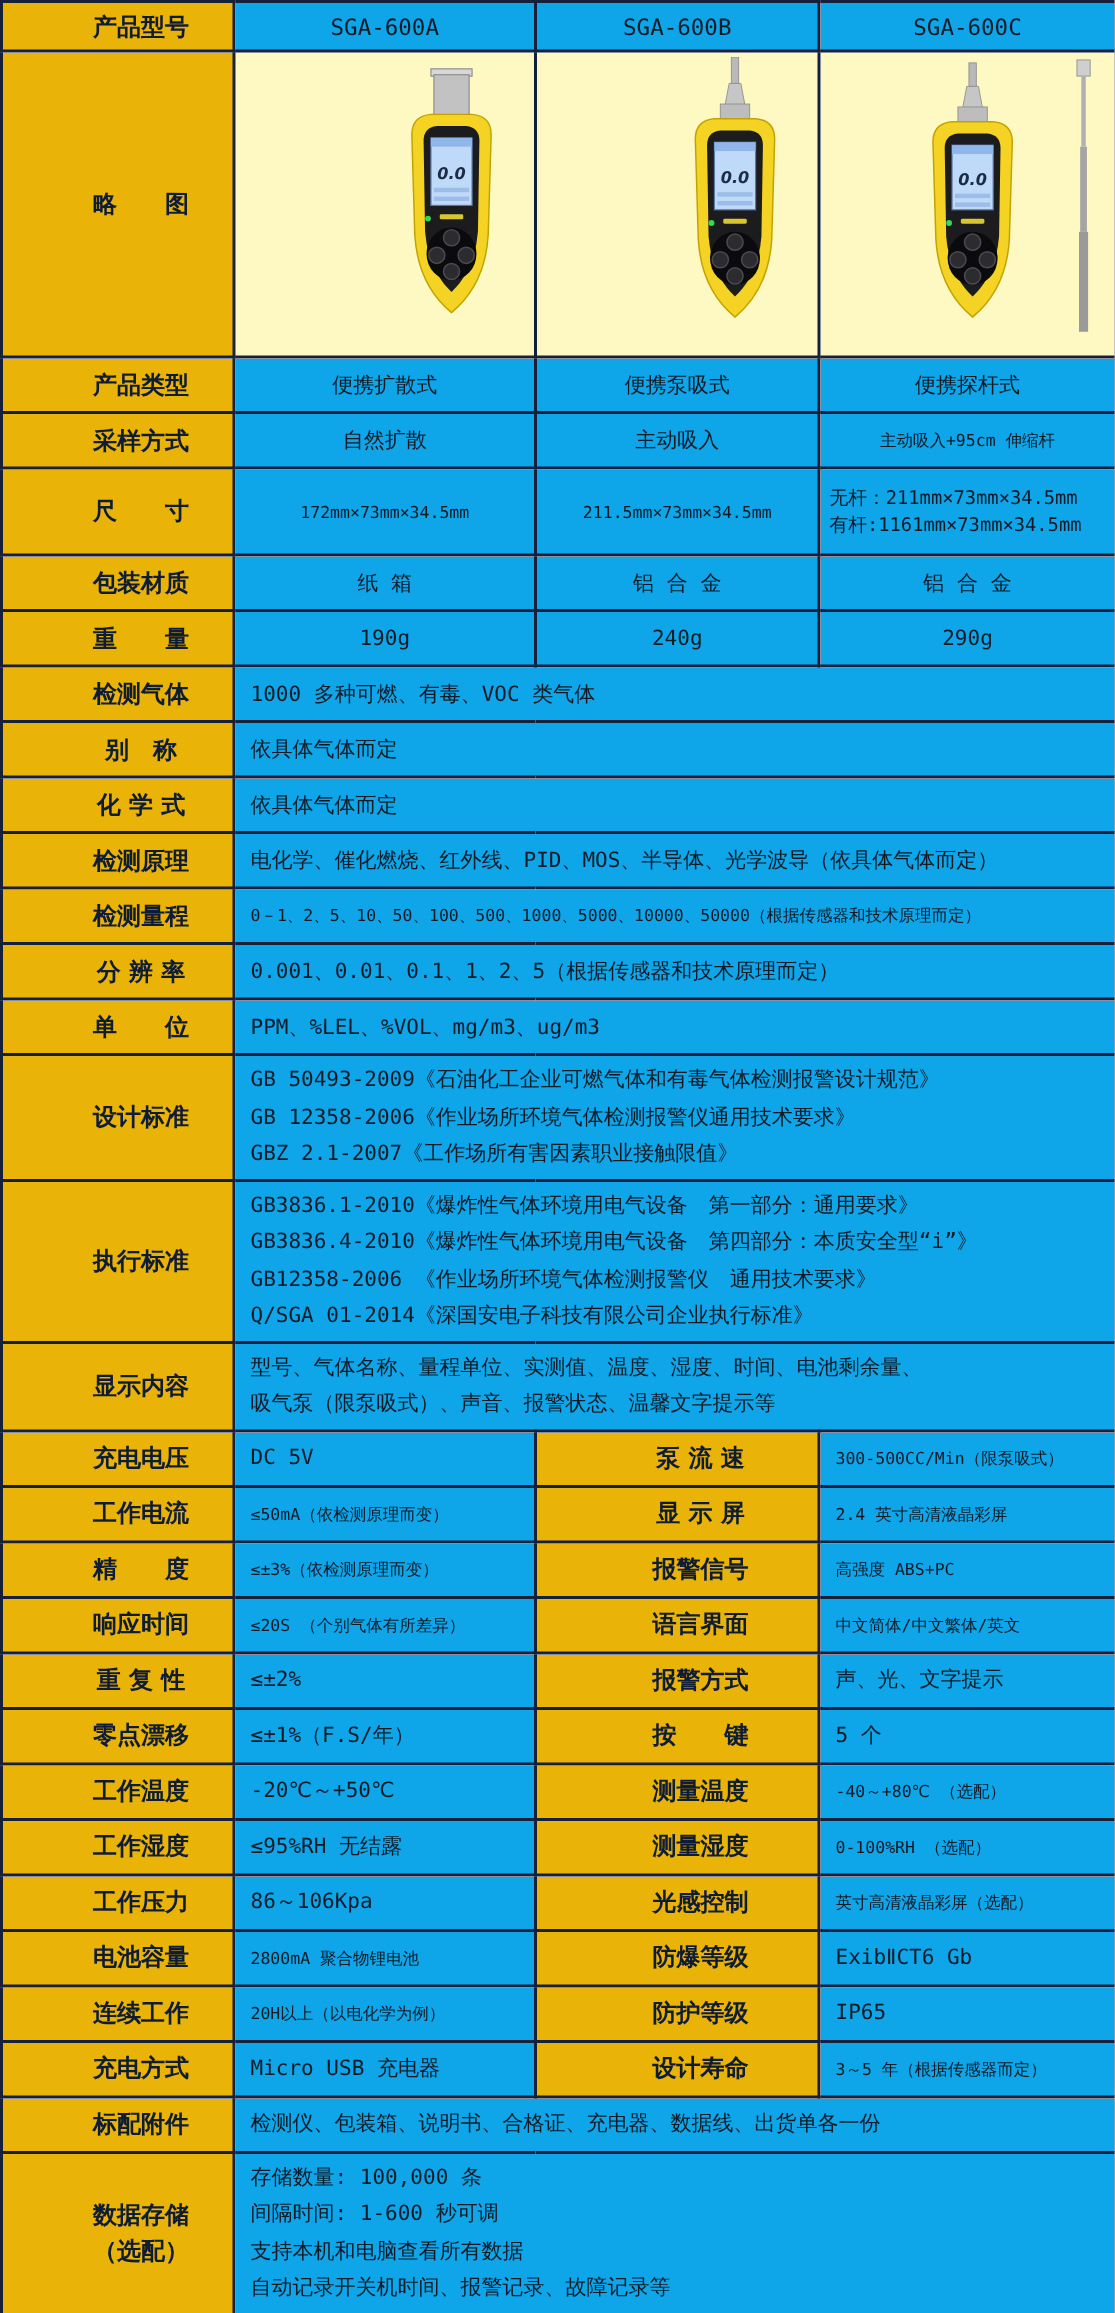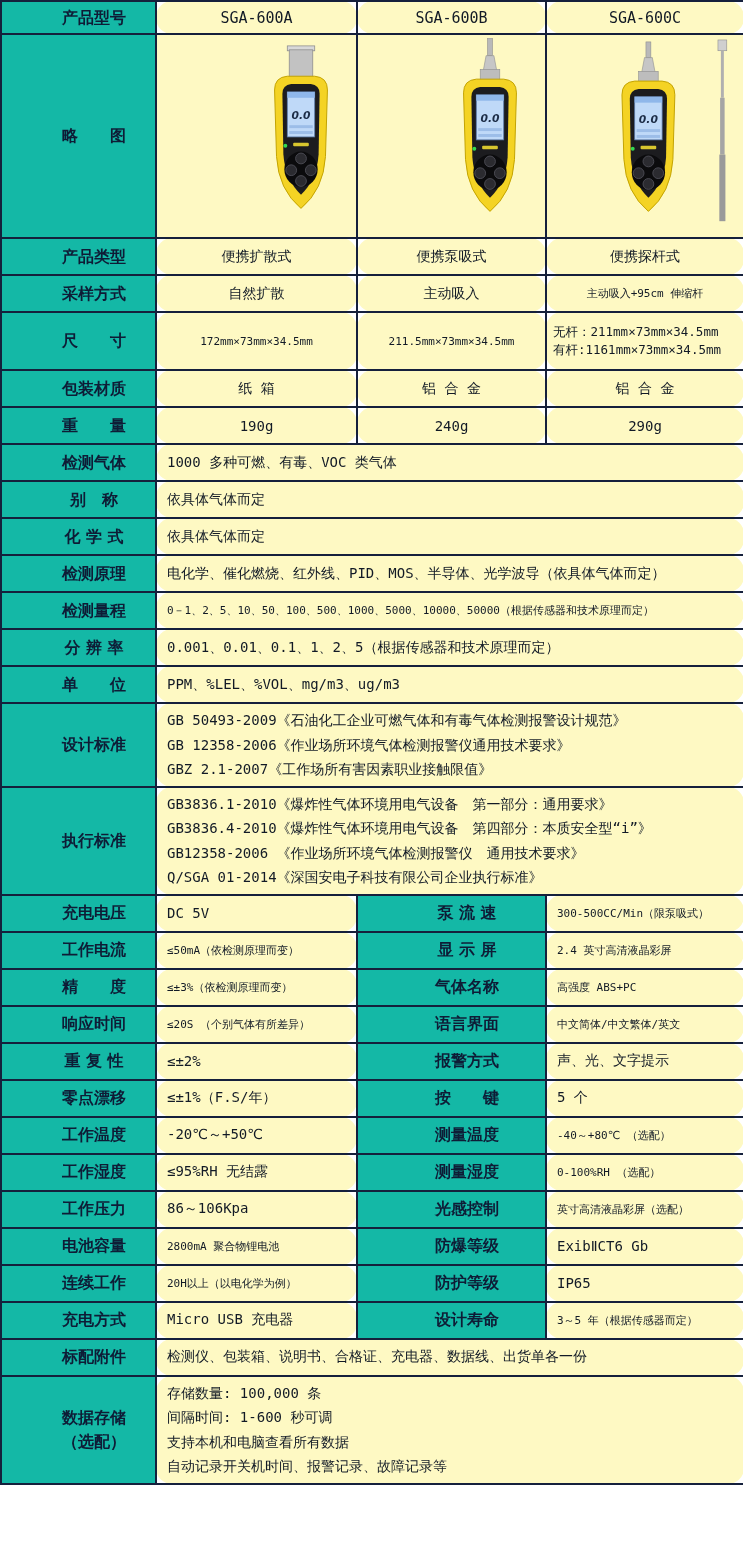--- a/index.html
+++ b/index.html
@@ -1,26 +1,26 @@
 <!DOCTYPE html>
 <html><head>
 <meta charset="utf-8">
 <style>
   html,body{margin:0;padding:0;background:#ffffff;}
   body{width:743px;font-family:"DejaVu Sans",sans-serif;}
   table{border-collapse:collapse;table-layout:fixed;width:743px;}
   td{border:2px solid #15203c;overflow:hidden;vertical-align:middle;padding:0;}
   .lbl{
-    background:#14b8a6;text-align:center;font-weight:bold;
+    background:#eab308;text-align:center;font-weight:bold;
     font-size:16px;color:#0e1c36;white-space:pre-line;line-height:24px;padding-left:31px;
   }
   .val{
-    background:#fef9c3;
+    background:#0ea5e9;
     font-family:"DejaVu Sans Mono","DejaVu Sans",sans-serif;
-    font-size:14px;color:#121a26;border-radius:16px;
+    font-size:14px;color:#121a26;
   }
   .center{text-align:center;}
   .left{text-align:left;padding:4px 10px;}
   .hdr{font-size:15px;}
   .img-cell{background:#fef9c3;text-align:right;vertical-align:middle;font-style:italic;}
   .multiline{white-space:pre-line;line-height:24.5px;}
   .nowrap{white-space:nowrap;}
   .dims-c{font-size:12.5px;line-height:18px;text-align:left;padding:2px 6px;white-space:pre-line;}
   .small{font-size:11px;}
   
@@ -190,37 +190,42 @@
 GB 12358-2006《作业场所环境气体检测报警仪通用技术要求》
 GBZ 2.1-2007《工作场所有害因素职业接触限值》</td>
   </tr>
   <tr class="r-exec">
     <td class="lbl">执行标准</td>
     <td class="val left multiline" colspan="3">GB3836.1-2010《爆炸性气体环境用电气设备　第一部分：通用要求》
 GB3836.4-2010《爆炸性气体环境用电气设备　第四部分：本质安全型“i”》
 GB12358-2006 《作业场所环境气体检测报警仪　通用技术要求》
 Q/SGA 01-2014《深国安电子科技有限公司企业执行标准》</td>
   </tr>
+  <tr class="r-display">
+    <td class="lbl">显示内容</td>
+    <td class="val left multiline" colspan="3">型号、气体名称、量程单位、实测值、温度、湿度、时间、电池剩余量、
+吸气泵（限泵吸式）、声音、报警状态、温馨文字提示等</td>
+  </tr>
 
   <tr class="r-std">
     <td class="lbl">充电电压</td>
     <td class="val left nowrap">DC 5V</td>
     <td class="lbl">泵 流 速</td>
     <td class="val left nowrap small">300-500CC/Min（限泵吸式）</td>
   </tr>
   <tr class="r-std">
     <td class="lbl">工作电流</td>
     <td class="val left nowrap small">≤50mA（依检测原理而变）</td>
     <td class="lbl">显 示 屏</td>
     <td class="val left nowrap small">2.4 英寸高清液晶彩屏</td>
   </tr>
   <tr class="r-std">
     <td class="lbl">精　　度</td>
     <td class="val left nowrap small">≤±3%（依检测原理而变）</td>
-    <td class="lbl">气体名称</td>
+    <td class="lbl">报警信号</td>
     <td class="val left nowrap small">高强度 ABS+PC</td>
   </tr>
   <tr class="r-std">
     <td class="lbl">响应时间</td>
     <td class="val left nowrap small">≤20S （个别气体有所差异）</td>
     <td class="lbl">语言界面</td>
     <td class="val left nowrap small">中文简体/中文繁体/英文</td>
   </tr>
   <tr class="r-std">
     <td class="lbl">重 复 性</td>

